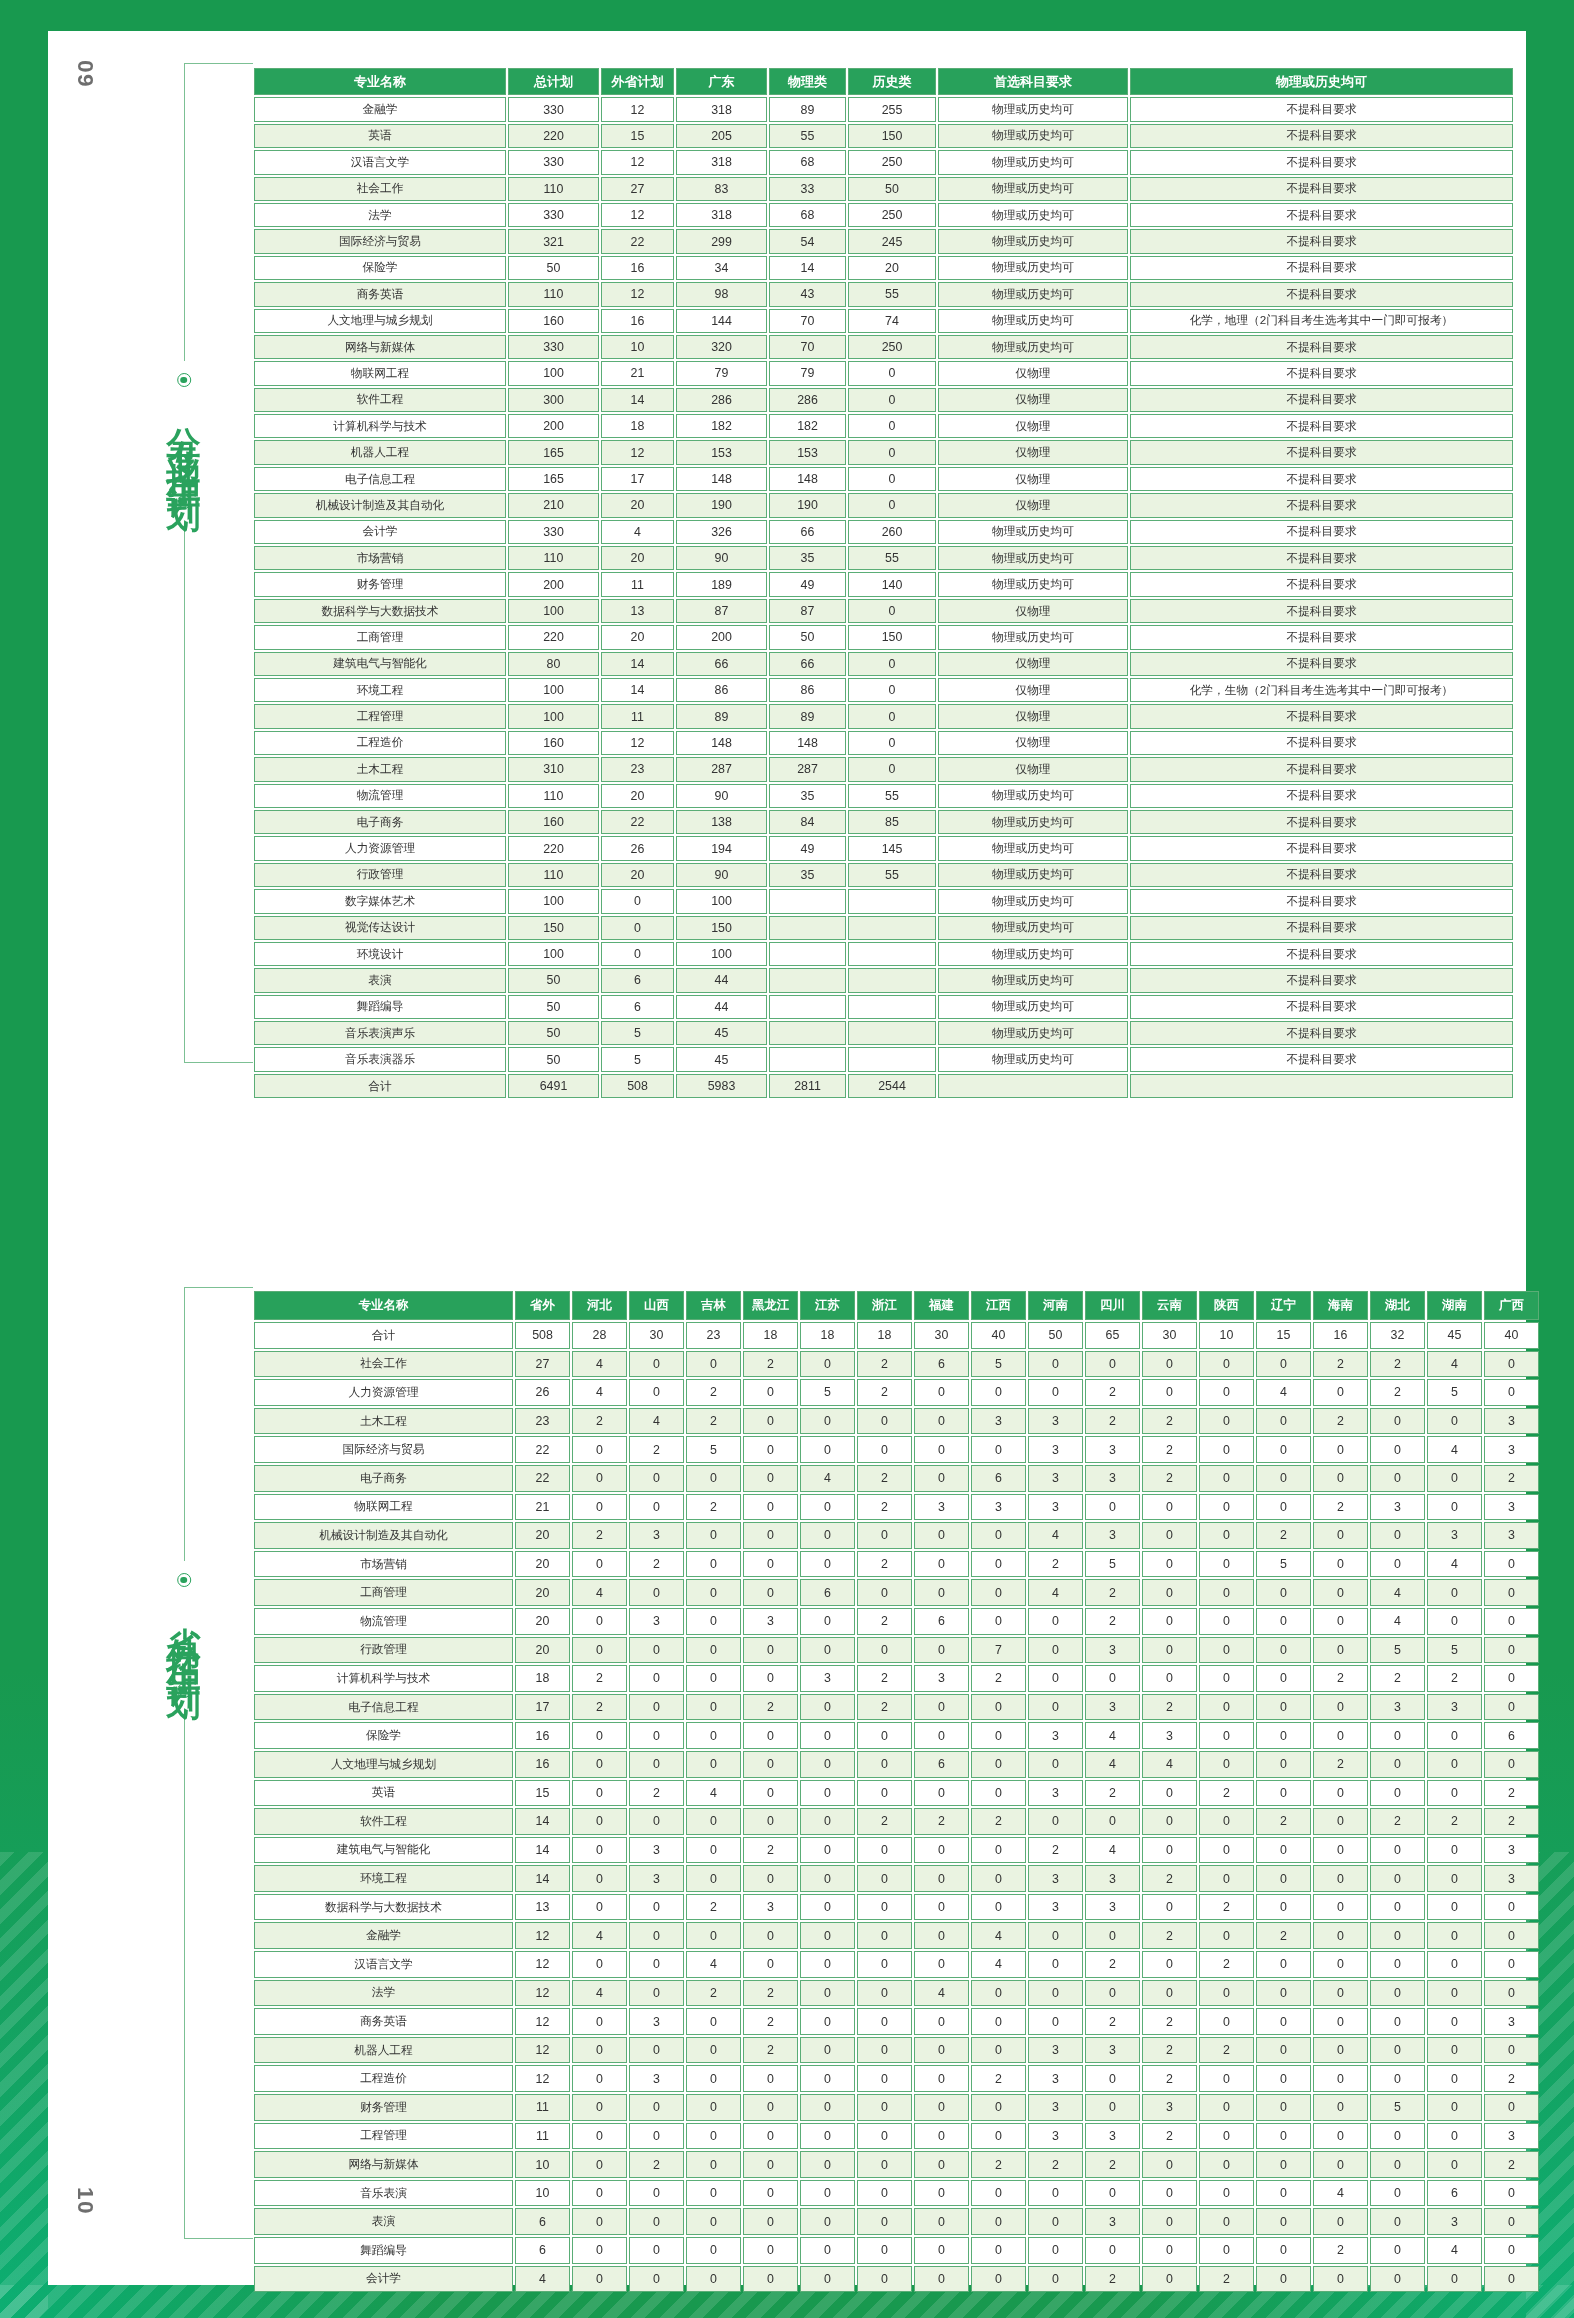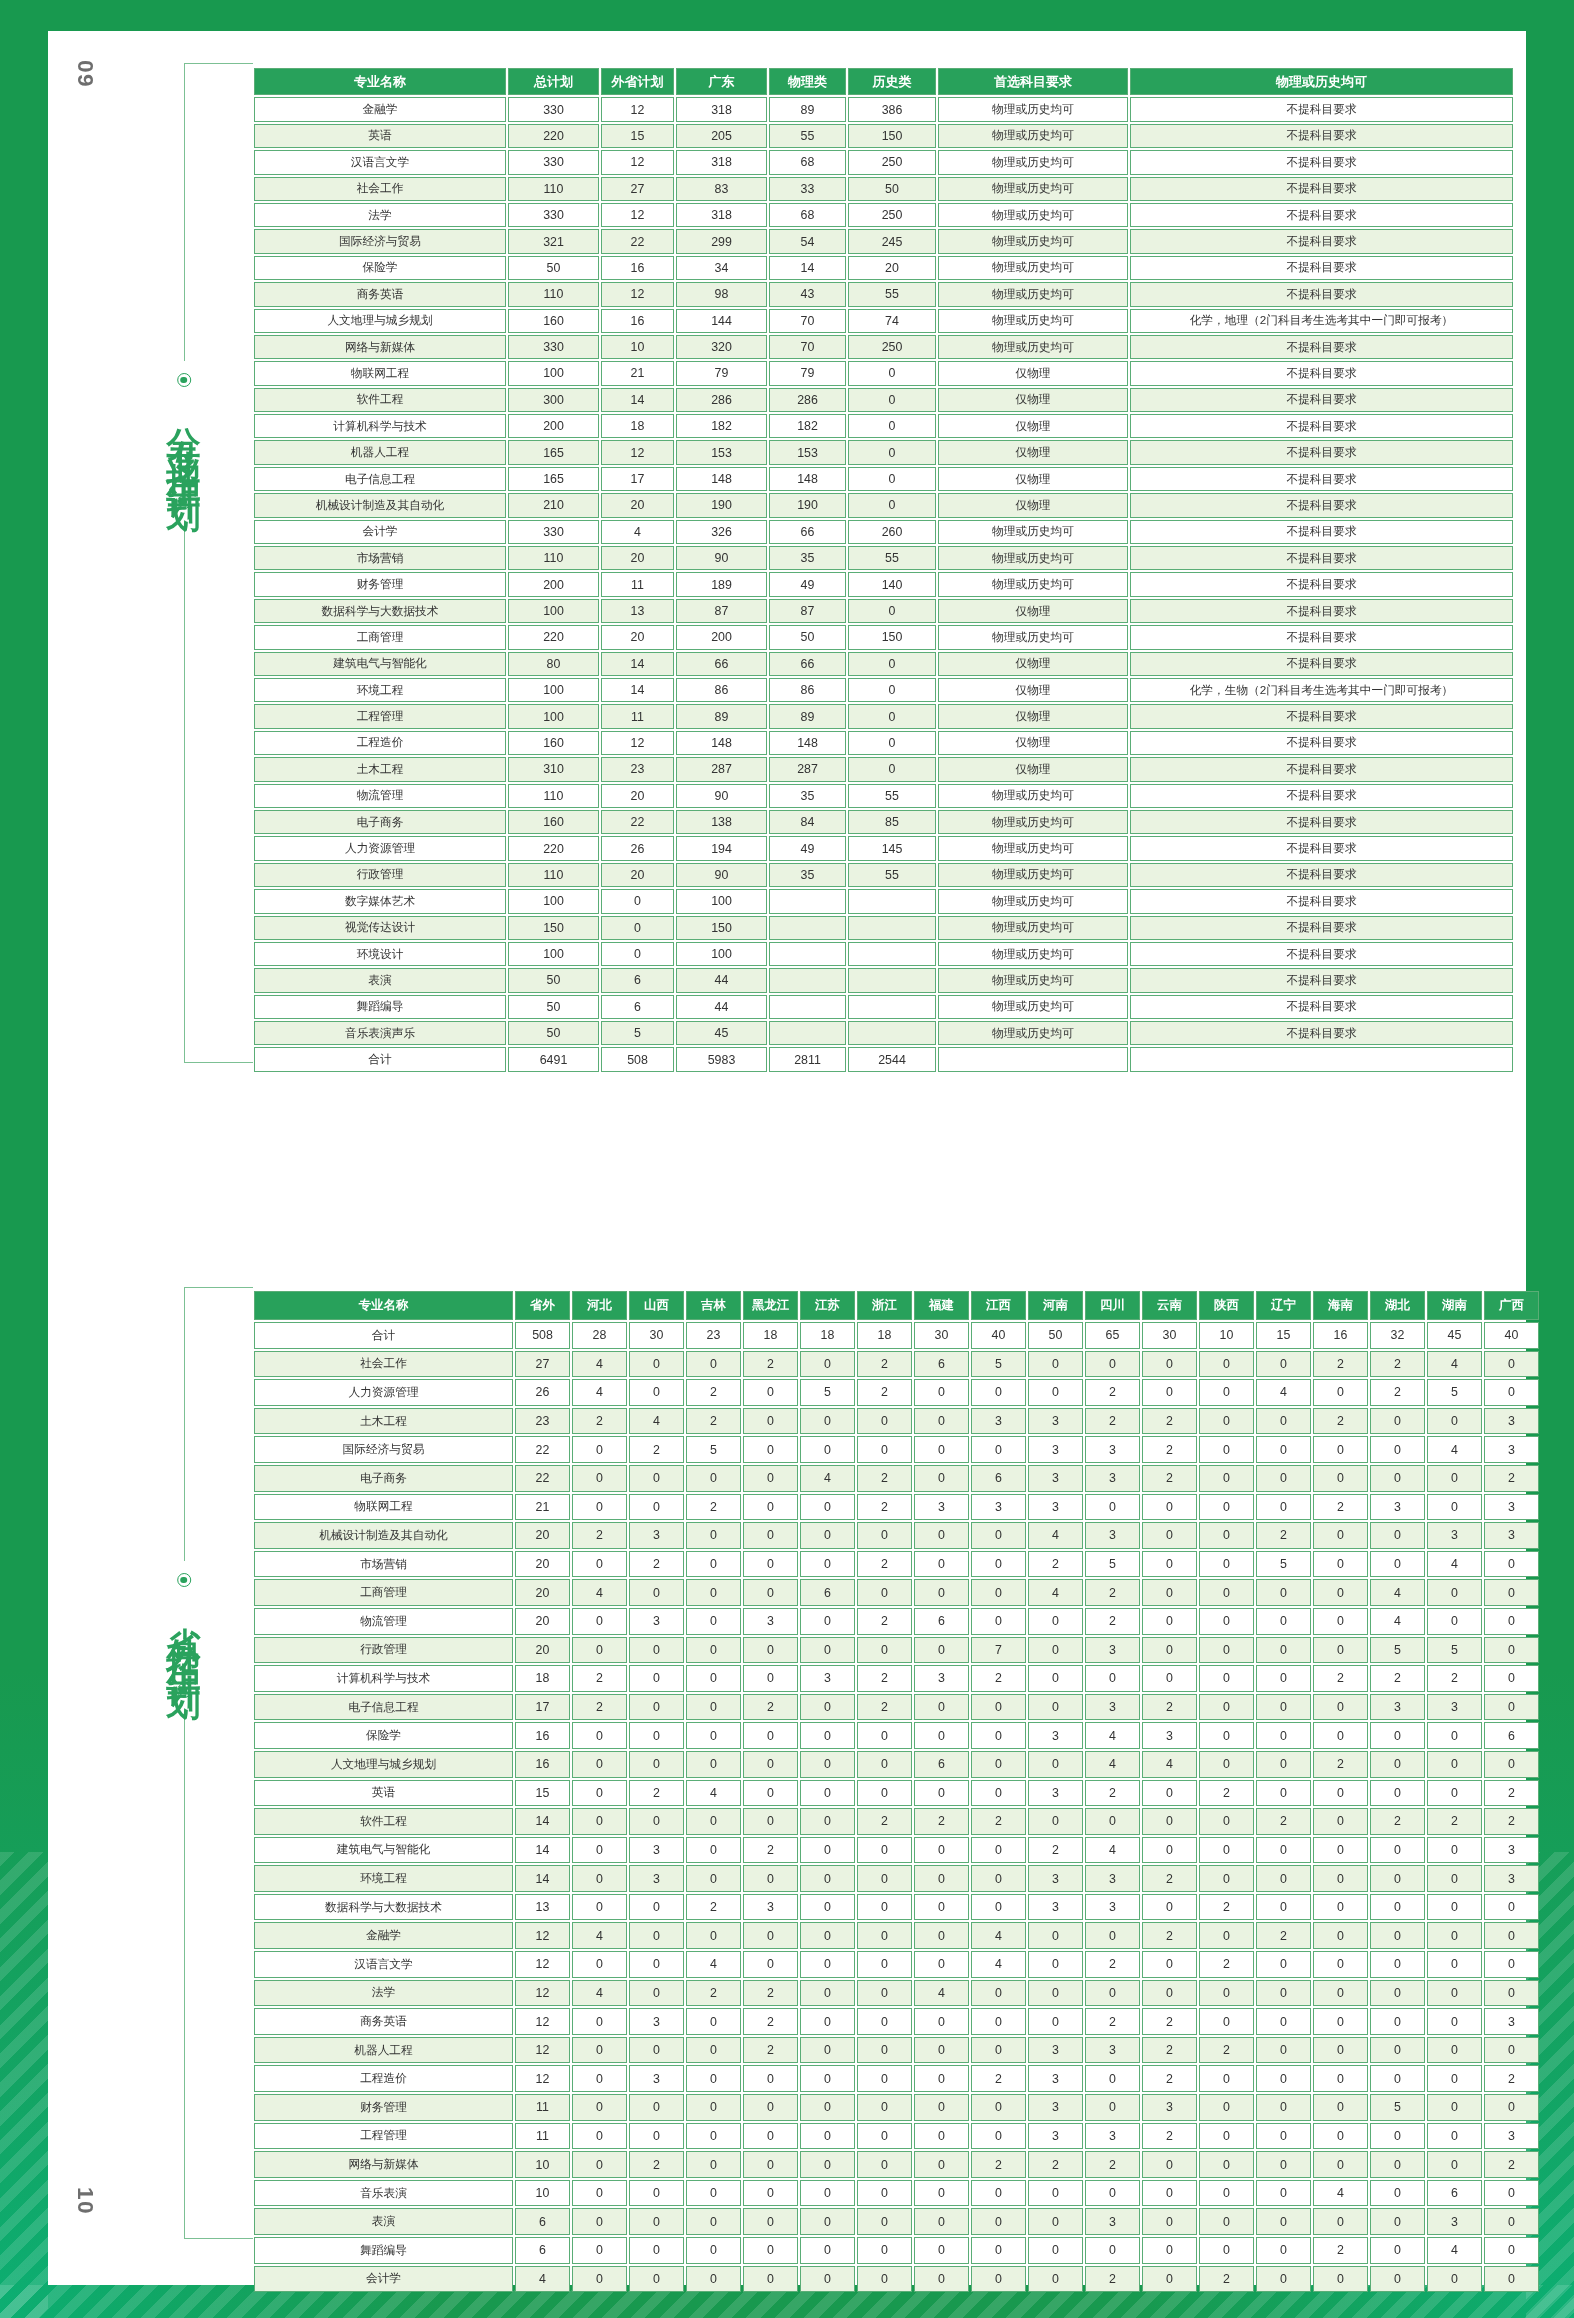--- a/index.html
+++ b/index.html
@@ -98,21 +98,21 @@
           <th>物理或历史均可</th>
         </tr>
       </thead>
       <tbody>
         <tr>
           <td>金融学</td>
           <td>330</td>
           <td>12</td>
           <td>318</td>
           <td>89</td>
-          <td>386</td>
+          <td>255</td>
           <td>物理或历史均可</td>
           <td>不提科目要求</td>
         </tr>
         <tr>
           <td>英语</td>
           <td>220</td>
           <td>15</td>
           <td>205</td>
           <td>55</td>
           <td>150</td>
@@ -444,20 +444,30 @@
           <td>50</td>
           <td>6</td>
           <td>44</td>
           <td></td>
           <td></td>
           <td>物理或历史均可</td>
           <td>不提科目要求</td>
         </tr>
         <tr>
           <td>音乐表演声乐</td>
+          <td>50</td>
+          <td>5</td>
+          <td>45</td>
+          <td></td>
+          <td></td>
+          <td>物理或历史均可</td>
+          <td>不提科目要求</td>
+        </tr>
+        <tr>
+          <td>音乐表演器乐</td>
           <td>50</td>
           <td>5</td>
           <td>45</td>
           <td></td>
           <td></td>
           <td>物理或历史均可</td>
           <td>不提科目要求</td>
         </tr>
         <tr>
           <td>合计</td>

